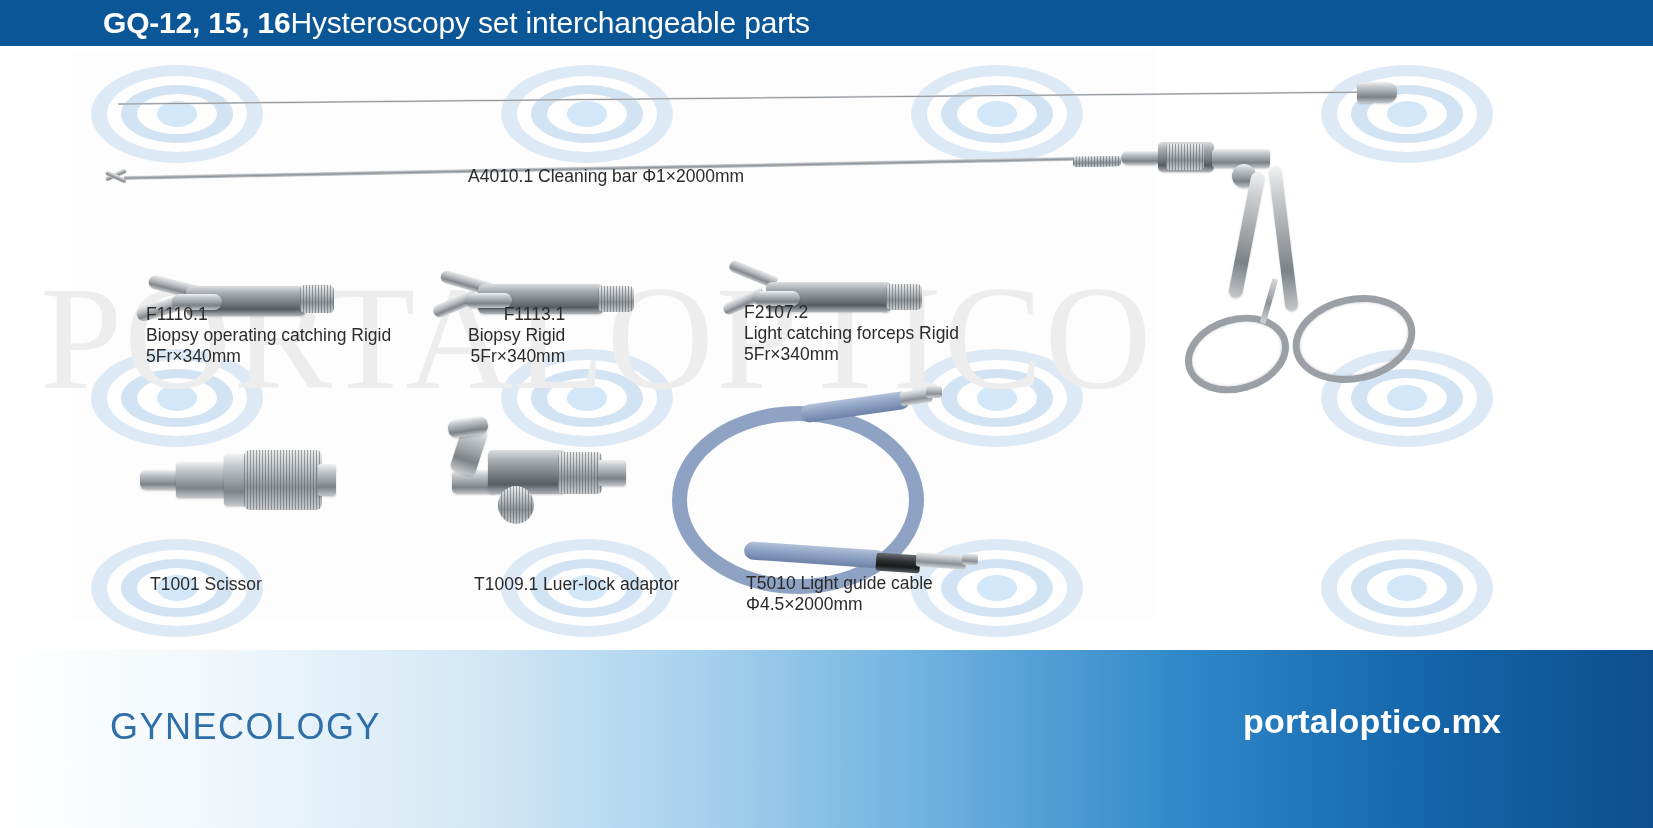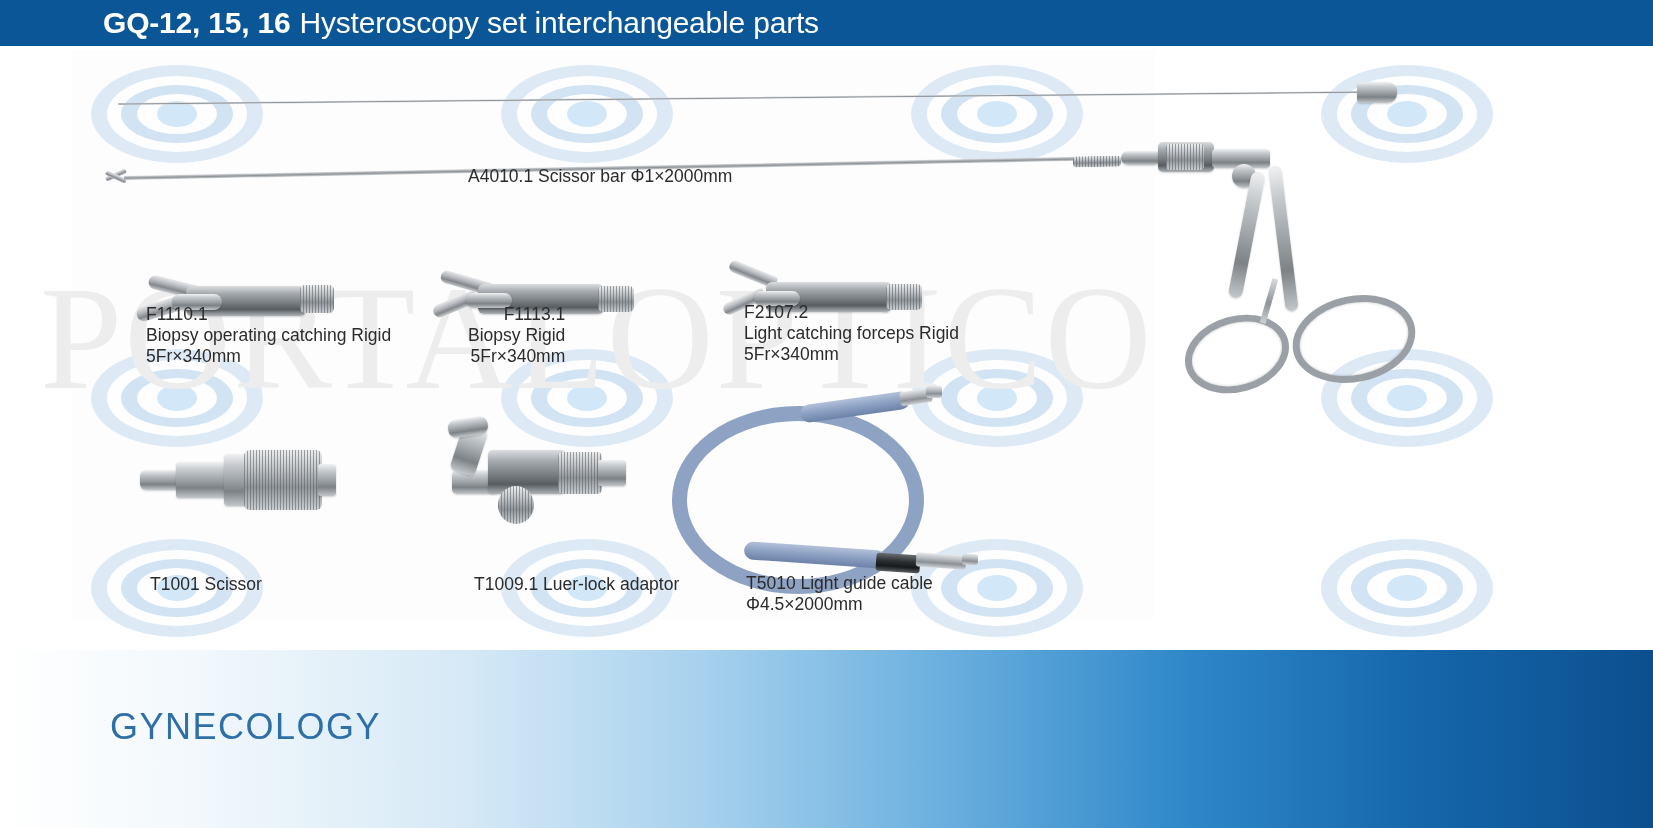--- a/index.html
+++ b/index.html
@@ -31,21 +31,20 @@
     height: 44px;
     display: flex;
     align-items: center;
     white-space: nowrap;
     color: #ffffff;
     font-size: 30px;
     letter-spacing: -0.2px;
   }
   .header-code {
     font-weight: bold;
-    margin-right: 9px;
   }
   .header-rest {
     font-weight: normal;
   }
 
   
   .body-area {
     position: absolute;
     left: 0;
     top: 46px;
@@ -391,21 +390,21 @@
       <div class="cable-seg" style="left:800px; top:352px; width:110px; height:18px; transform:rotate(-8deg);"></div>
       <div class="cable-seg" style="left:744px; top:500px; width:142px; height:18px; transform:rotate(4deg);"></div>
       <div class="connector" style="left:900px; top:344px; width:32px; height:14px; transform:rotate(-8deg);"></div>
       <div class="connector" style="left:926px; top:340px; width:16px; height:12px;"></div>
       <div class="connector black" style="left:876px; top:508px; width:44px; height:18px; transform:rotate(4deg);"></div>
       <div class="connector" style="left:916px; top:508px; width:50px; height:14px; transform:rotate(4deg);"></div>
       <div class="connector" style="left:962px; top:508px; width:16px; height:11px; transform:rotate(4deg);"></div>
     </div>
 
     <div class="caption" style="left:468px; top:120px;">
-      <span class="ln">A4010.1  Scissor bar Φ1×2000mm</span>
+      <span class="ln">A4010.1  Cleaning bar Φ1×2000mm</span>
     </div>
 
     <div class="caption" style="left:146px; top:258px;">
       <span class="ln">F1110.1</span>
       <span class="ln">Biopsy operating catching Rigid</span>
       <span class="ln">5Fr×340mm</span>
     </div>
 
     <div class="caption" style="left:468px; top:258px;text-align:right;">
       <span class="ln">F1113.1</span>
@@ -430,13 +429,14 @@
     <div class="caption" style="left:746px; top:527px;">
       <span class="ln">T5010   Light guide cable</span>
       <span class="ln">Φ4.5×2000mm</span>
     </div>
 
   </div>
 </div>
 
 <div class="footer-bar">
   <div class="footer-left">GYNECOLOGY</div>
+  <div class="footer-right">portaloptico.mx</div>
 </div>
 
 </body></html>

